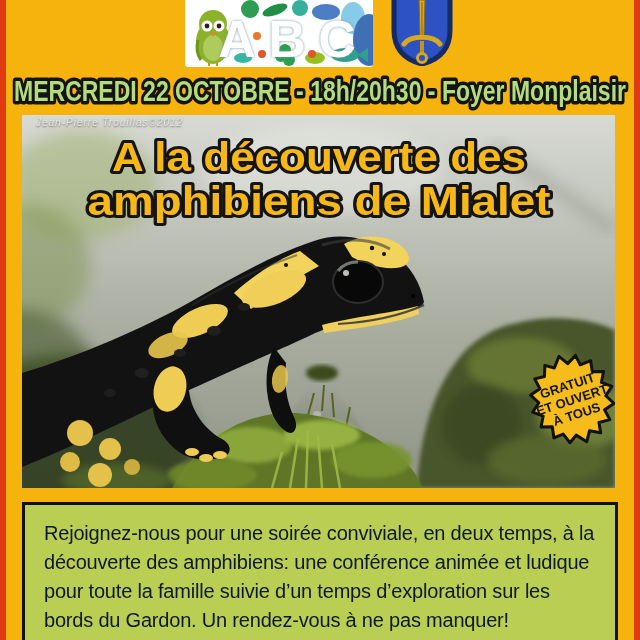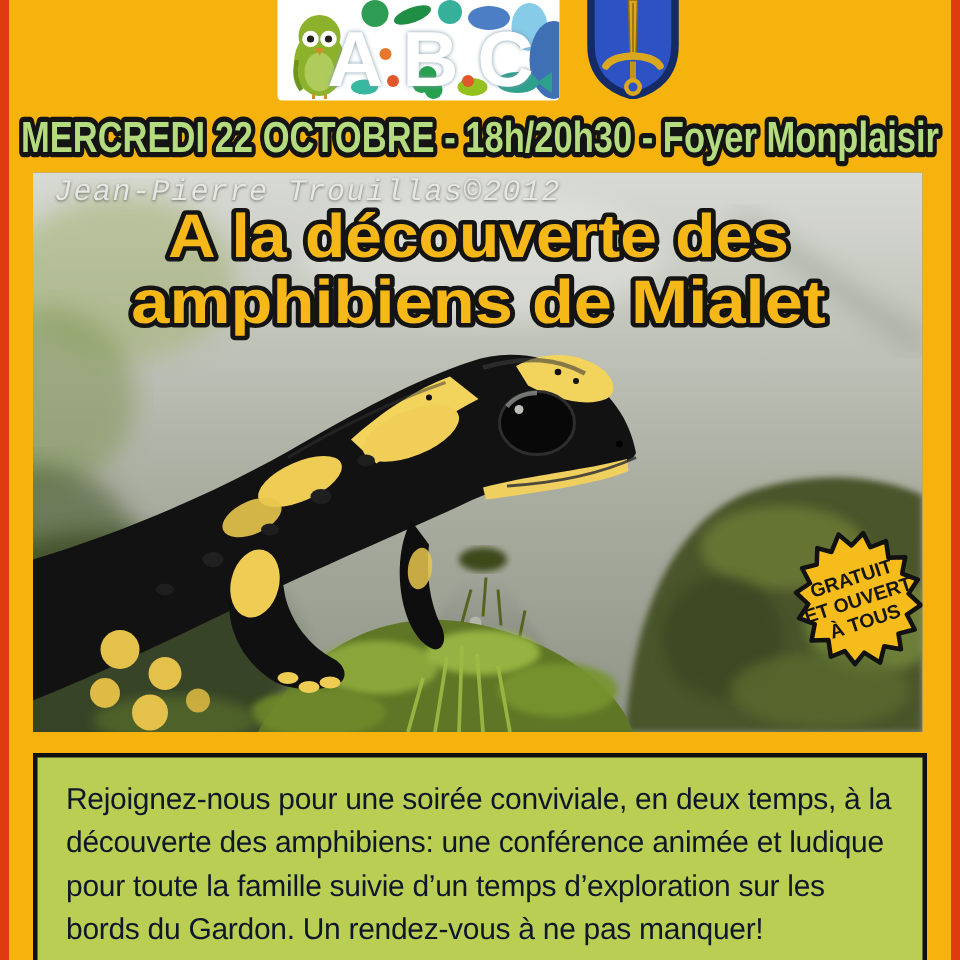--- a/index.html
+++ b/index.html
@@ -8,22 +8,22 @@
   .edge{position:absolute;top:0;width:6px;height:640px;background:#E03A10;z-index:5;}
   .edge.left{left:0}.edge.right{right:0}
   .poster{position:absolute;left:6px;top:0;width:628px;height:640px;background:#F7B30D;}
   
   .logo-box{position:absolute;left:179px;top:0;width:188px;height:67px;background:#ffffff;
     border-radius:0 0 3px 3px;overflow:hidden;}
   .crest{position:absolute;left:384px;top:0;width:64px;height:66px;}
   .banner{position:absolute;left:0;top:70px;width:628px;height:42px;}
   
   .photo{position:absolute;left:16px;top:115px;width:593px;height:373px;overflow:hidden;background:#9aa093;}
-  .credit{position:absolute;left:14px;top:2px;color:#E6E6E2;font-family:Liberation Mono, monospace;
-    font-style:italic;font-size:20px;letter-spacing:1px;text-shadow:0 1px 2px rgba(0,0,0,.5);}
+  .credit{position:absolute;left:14px;top:2px;color:#E6E6E2;font-family:Liberation Sans, sans-serif;
+    font-style:italic;font-size:10px;letter-spacing:1px;text-shadow:0 1px 2px rgba(0,0,0,.5);}
   .title-svg{position:absolute;left:0;top:16px;width:593px;height:100px;}
   .badge{position:absolute;left:498px;top:235px;width:100px;height:100px;}
   
   .panel{position:absolute;left:16px;top:502px;width:596px;height:160px;box-sizing:border-box;
     background:#B9CE52;border:3px solid #111111;padding:10px 14px 0 15px;}
   .panel p{margin:4px;color:#0f172a;font-size:20px;line-height:29px;letter-spacing:-0.2px;}
   .panel p.foot{font-weight:bold;margin-top:1px;}
 </style>
 </head>
 <body>

